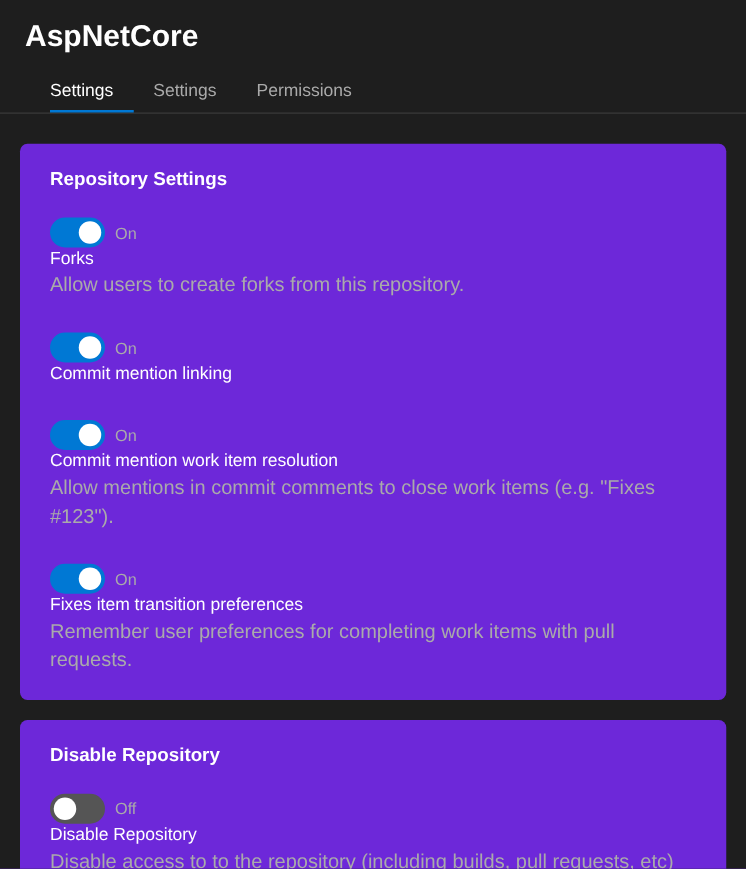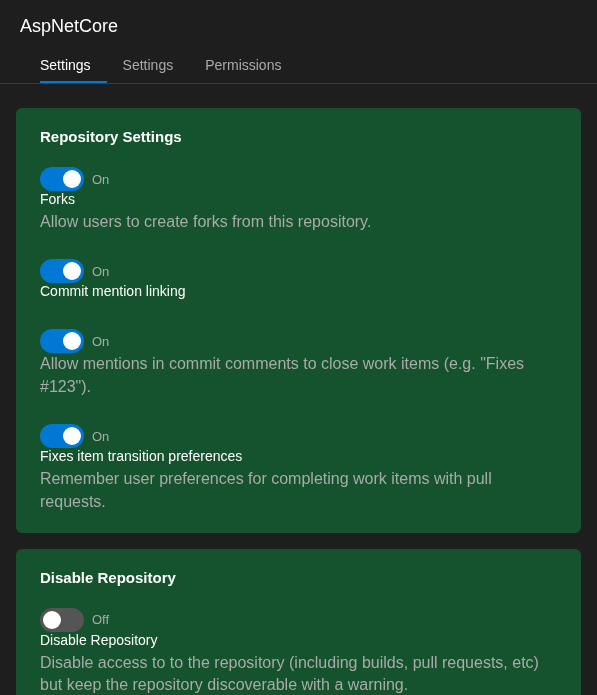--- a/index.html
+++ b/index.html
@@ -16,22 +16,22 @@
       color: #cccccc;
       overflow: hidden;
     }
 
     .app-header {
       padding: 16px 20px 0 20px;
       background-color: #1e1e1e;
     }
 
     .app-title {
-      font-size: 18px;
-      font-weight: 400;
+      font-size: 24px;
+      font-weight: 700;
       color: #ffffff;
       margin-bottom: 12px;
     }
 
     .tabs {
       display: flex;
       gap: 0;
     }
 
     .tab {
@@ -57,21 +57,21 @@
       height: 1px;
       background-color: #3a3a3a;
       margin: 0 0 16px 0;
     }
 
     .content {
       padding: 8px 16px;
     }
 
     .section {
-      background-color: #14532d;
+      background-color: #6d28d9;
       border-radius: 6px;
       padding: 20px 24px;
       margin-bottom: 16px;
     }
 
     .section-title {
       font-size: 15px;
       font-weight: 600;
       color: #ffffff;
       margin-bottom: 20px;
@@ -197,20 +197,21 @@
     </div>
 
     <div class="setting-row">
       <div class="toggle-group">
         <div class="toggle on">
           <div class="toggle-knob"></div>
         </div>
         <span class="toggle-label">On</span>
       </div>
       <div class="setting-info">
+        <div class="setting-name">Commit mention work item resolution</div>
         <div class="setting-desc">Allow mentions in commit comments to close work items (e.g. "Fixes #123").</div>
       </div>
     </div>
 
     <div class="setting-row">
       <div class="toggle-group">
         <div class="toggle on">
           <div class="toggle-knob"></div>
         </div>
         <span class="toggle-label">On</span>

